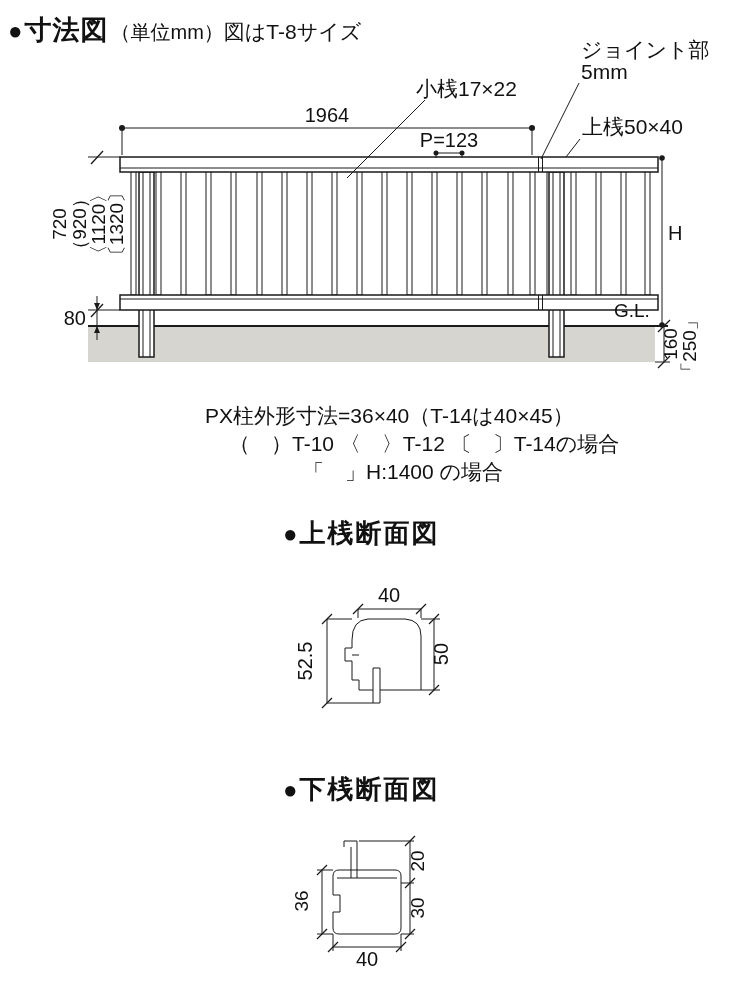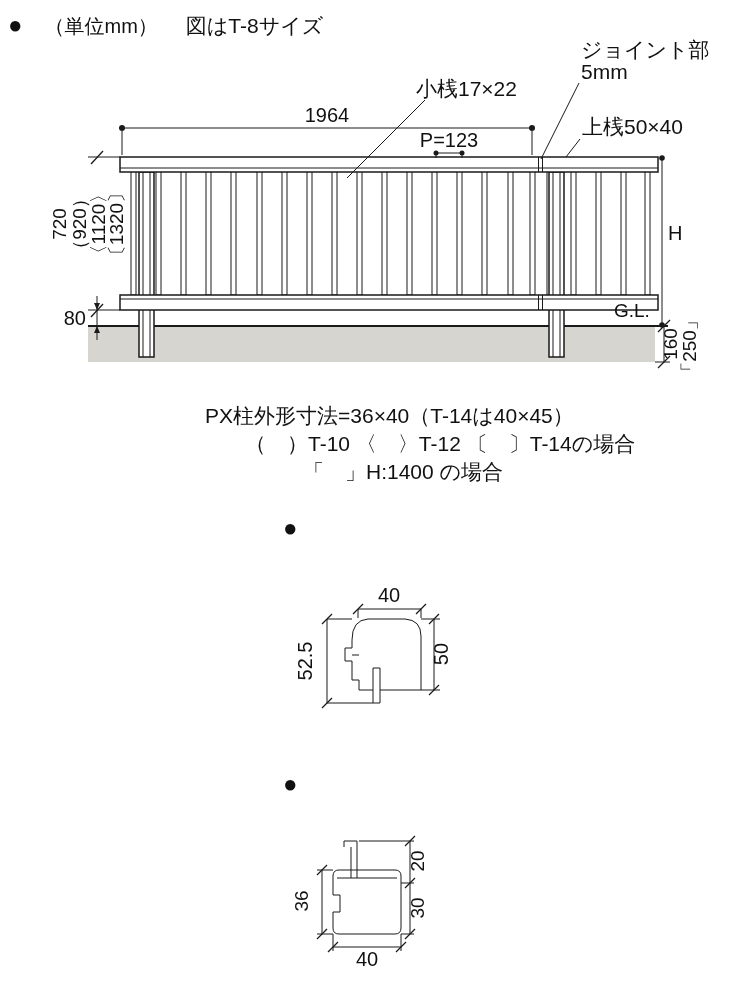--- a/index.html
+++ b/index.html
@@ -5,22 +5,22 @@
   html,body{margin:0;padding:0;}
   body{
     width:754px;height:997px;position:relative;background:#ffffff;
     font-family:"Liberation Sans","DejaVu Sans",sans-serif;color:#111;
     overflow:hidden;
   }
   #drawing{position:absolute;left:0;top:0;z-index:0;}
   .heading{position:absolute;display:flex;align-items:baseline;z-index:2;white-space:nowrap;}
   .bullet{font-size:24px;line-height:1;margin-right:2px;}
   .h-title{font-size:27px;font-weight:bold;letter-spacing:1px;}
-  .h-unit{font-size:20px;margin-left:20px;}
-  .h-note{font-size:21px;margin-left:28px;}
+  .h-unit{font-size:20px;margin-left:2px;}
+  .h-note{font-size:21px;}
   .sec-title{font-size:26px;font-weight:bold;letter-spacing:2px;}
   .note-line{position:absolute;font-size:21px;z-index:2;white-space:nowrap;margin-top:24px;}
   
   .part{fill:#ffffff;stroke:#1a1a1a;stroke-width:1.5;}
   .slat{fill:#ffffff;stroke:#1a1a1a;stroke-width:1;}
   .thin{stroke:#1a1a1a;stroke-width:1;fill:none;}
   .thick{stroke:#1a1a1a;stroke-width:1.8;fill:none;}
   .dim{stroke:#1a1a1a;stroke-width:1;fill:none;}
   .tick{stroke:#1a1a1a;stroke-width:1.3;fill:none;}
   .dot{fill:#1a1a1a;stroke:none;}
@@ -30,34 +30,37 @@
   .t21{font-size:21px;}
   .t19{font-size:19px;}
   .mid{text-anchor:middle;}
   .end{text-anchor:end;}
 </style>
 </head>
 <body>
 
 <div class="heading" style="left:8px;top:12px;">
   <span class="bullet">●</span>
+  <span class="h-title">寸法図</span>
   <span class="h-unit">（単位mm）</span>
   <span class="h-note">図はT-8サイズ</span>
 </div>
 
 <div class="note-line" style="left:205px;top:378px;">PX柱外形寸法=36×40（T-14は40×45）</div>
-<div class="note-line" style="left:245px;top:406px;">（　）T-10 〈　〉T-12 〔　〕T-14の場合</div>
+<div class="note-line" style="left:229px;top:406px;">（　）T-10 〈　〉T-12 〔　〕T-14の場合</div>
 <div class="note-line" style="left:303px;top:434px;">「　」H:1400 の場合</div>
 
 <div class="heading" style="left:283px;top:516px;">
   <span class="bullet">●</span>
+  <span class="sec-title">上桟断面図</span>
 </div>
 
 <div class="heading" style="left:283px;top:772px;">
   <span class="bullet">●</span>
+  <span class="sec-title">下桟断面図</span>
 </div>
 
 <svg id="drawing" width="754" height="997" viewBox="0 0 754 997">
 
   <g>
 
     <rect class="ground" x="88" y="326" width="567" height="36"></rect>
     <line class="thick" x1="88" y1="326" x2="668" y2="326"></line>
 
     <g>

